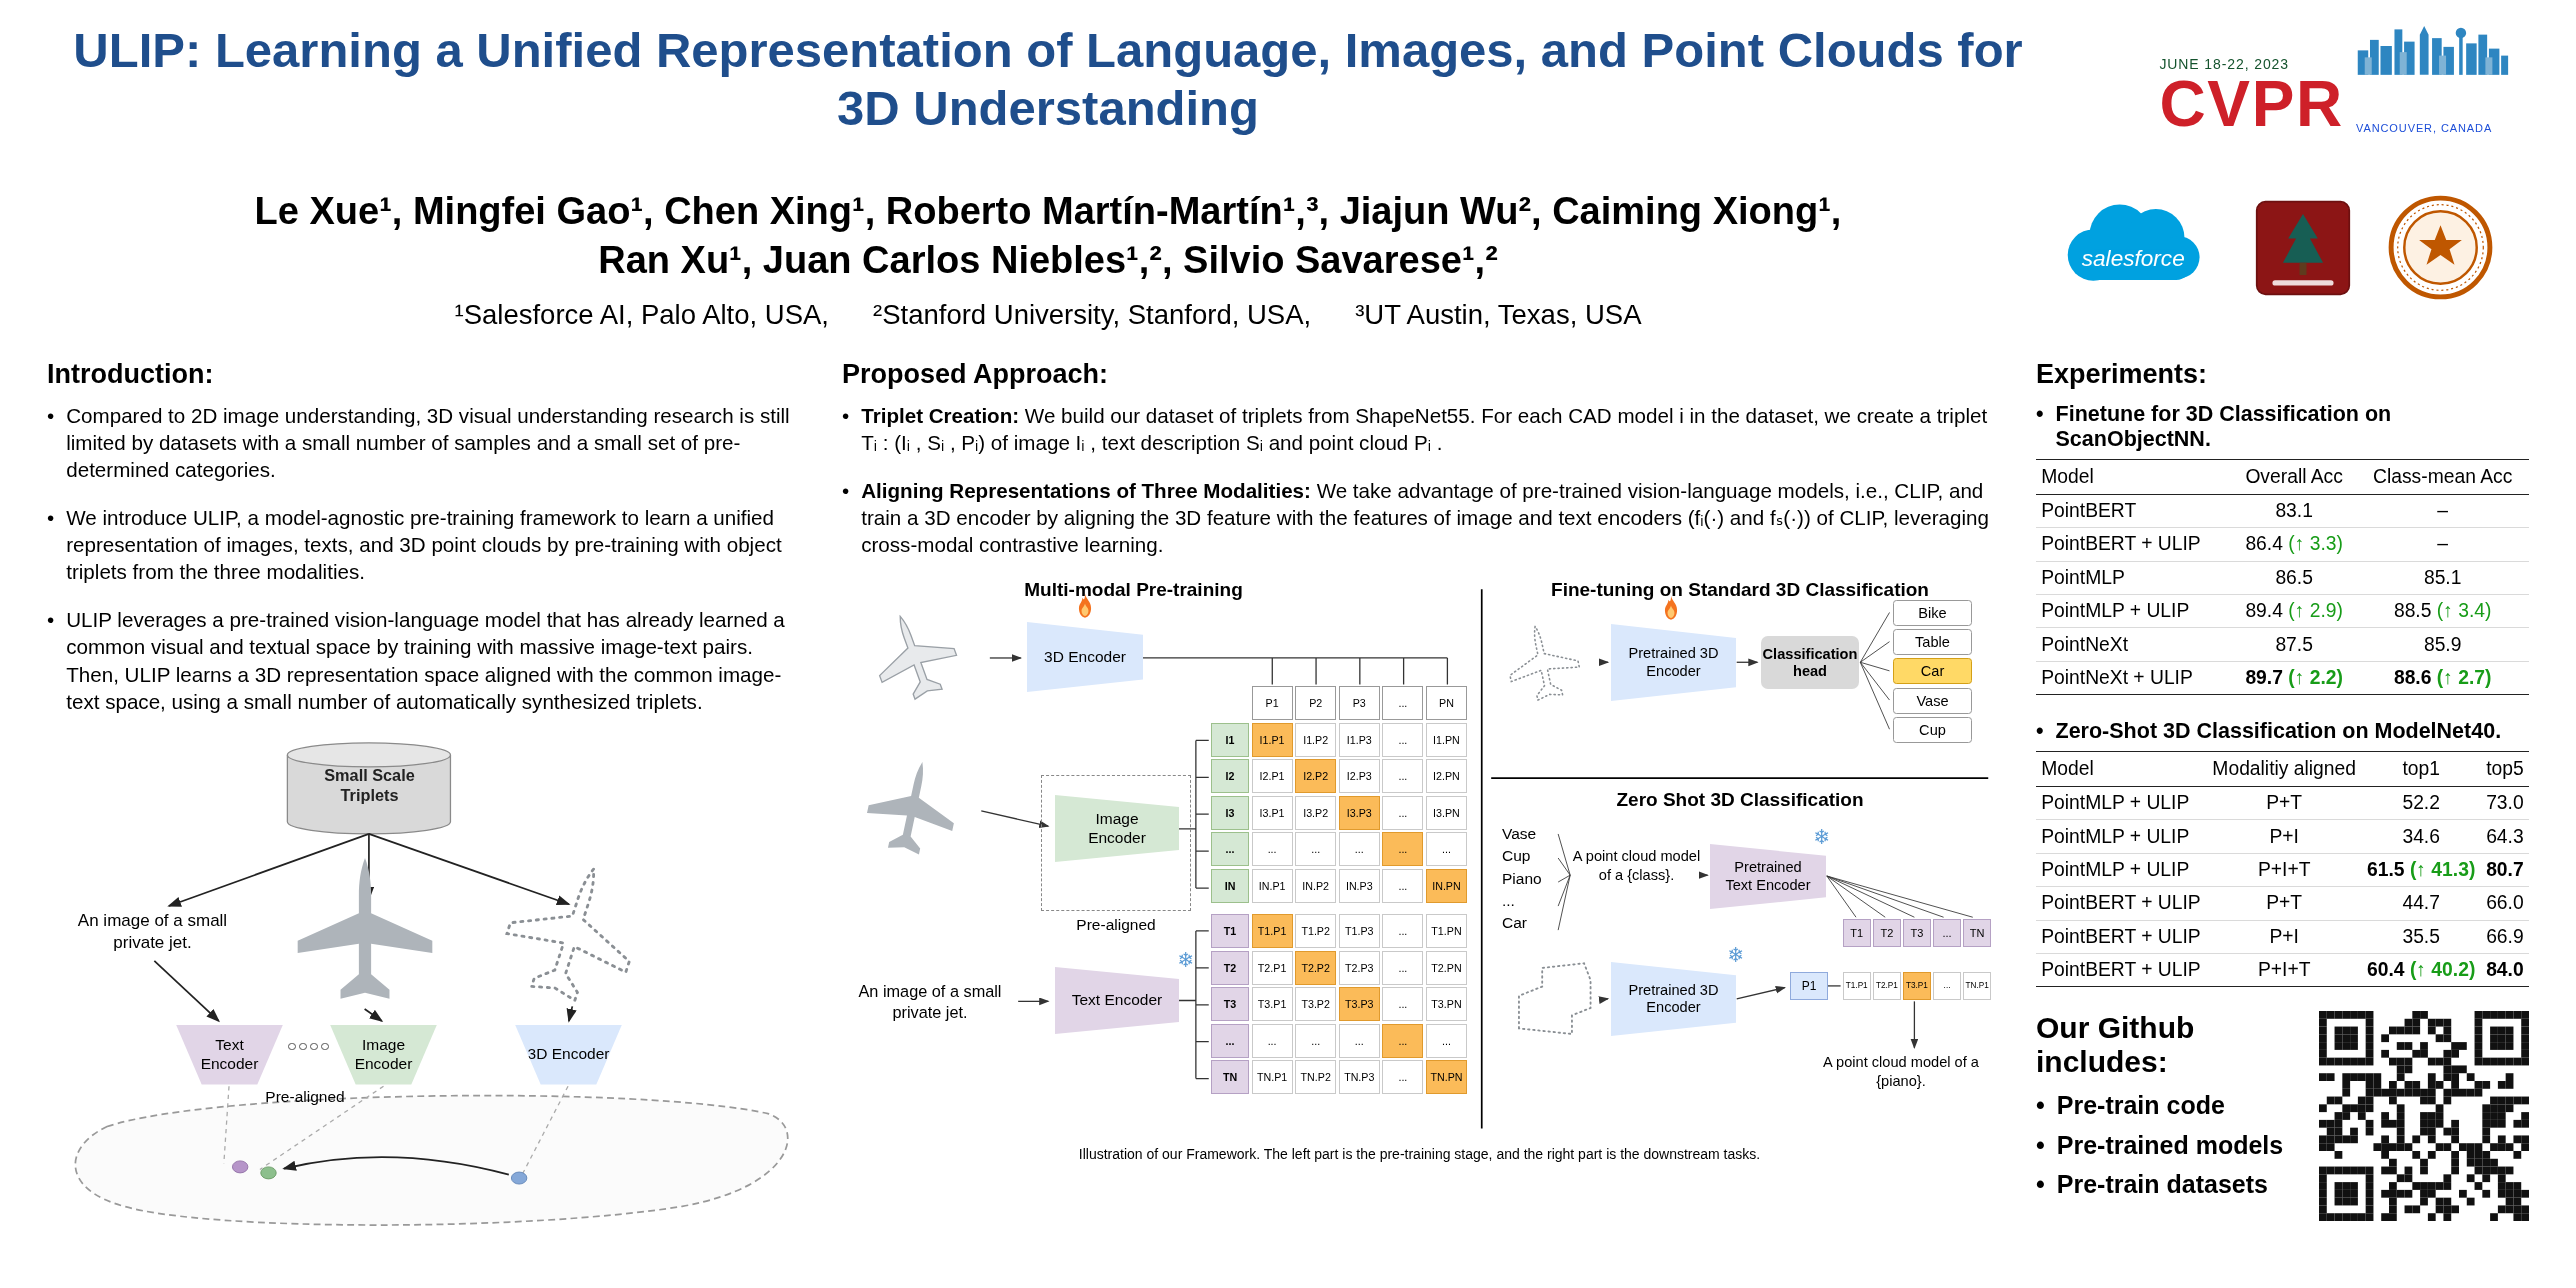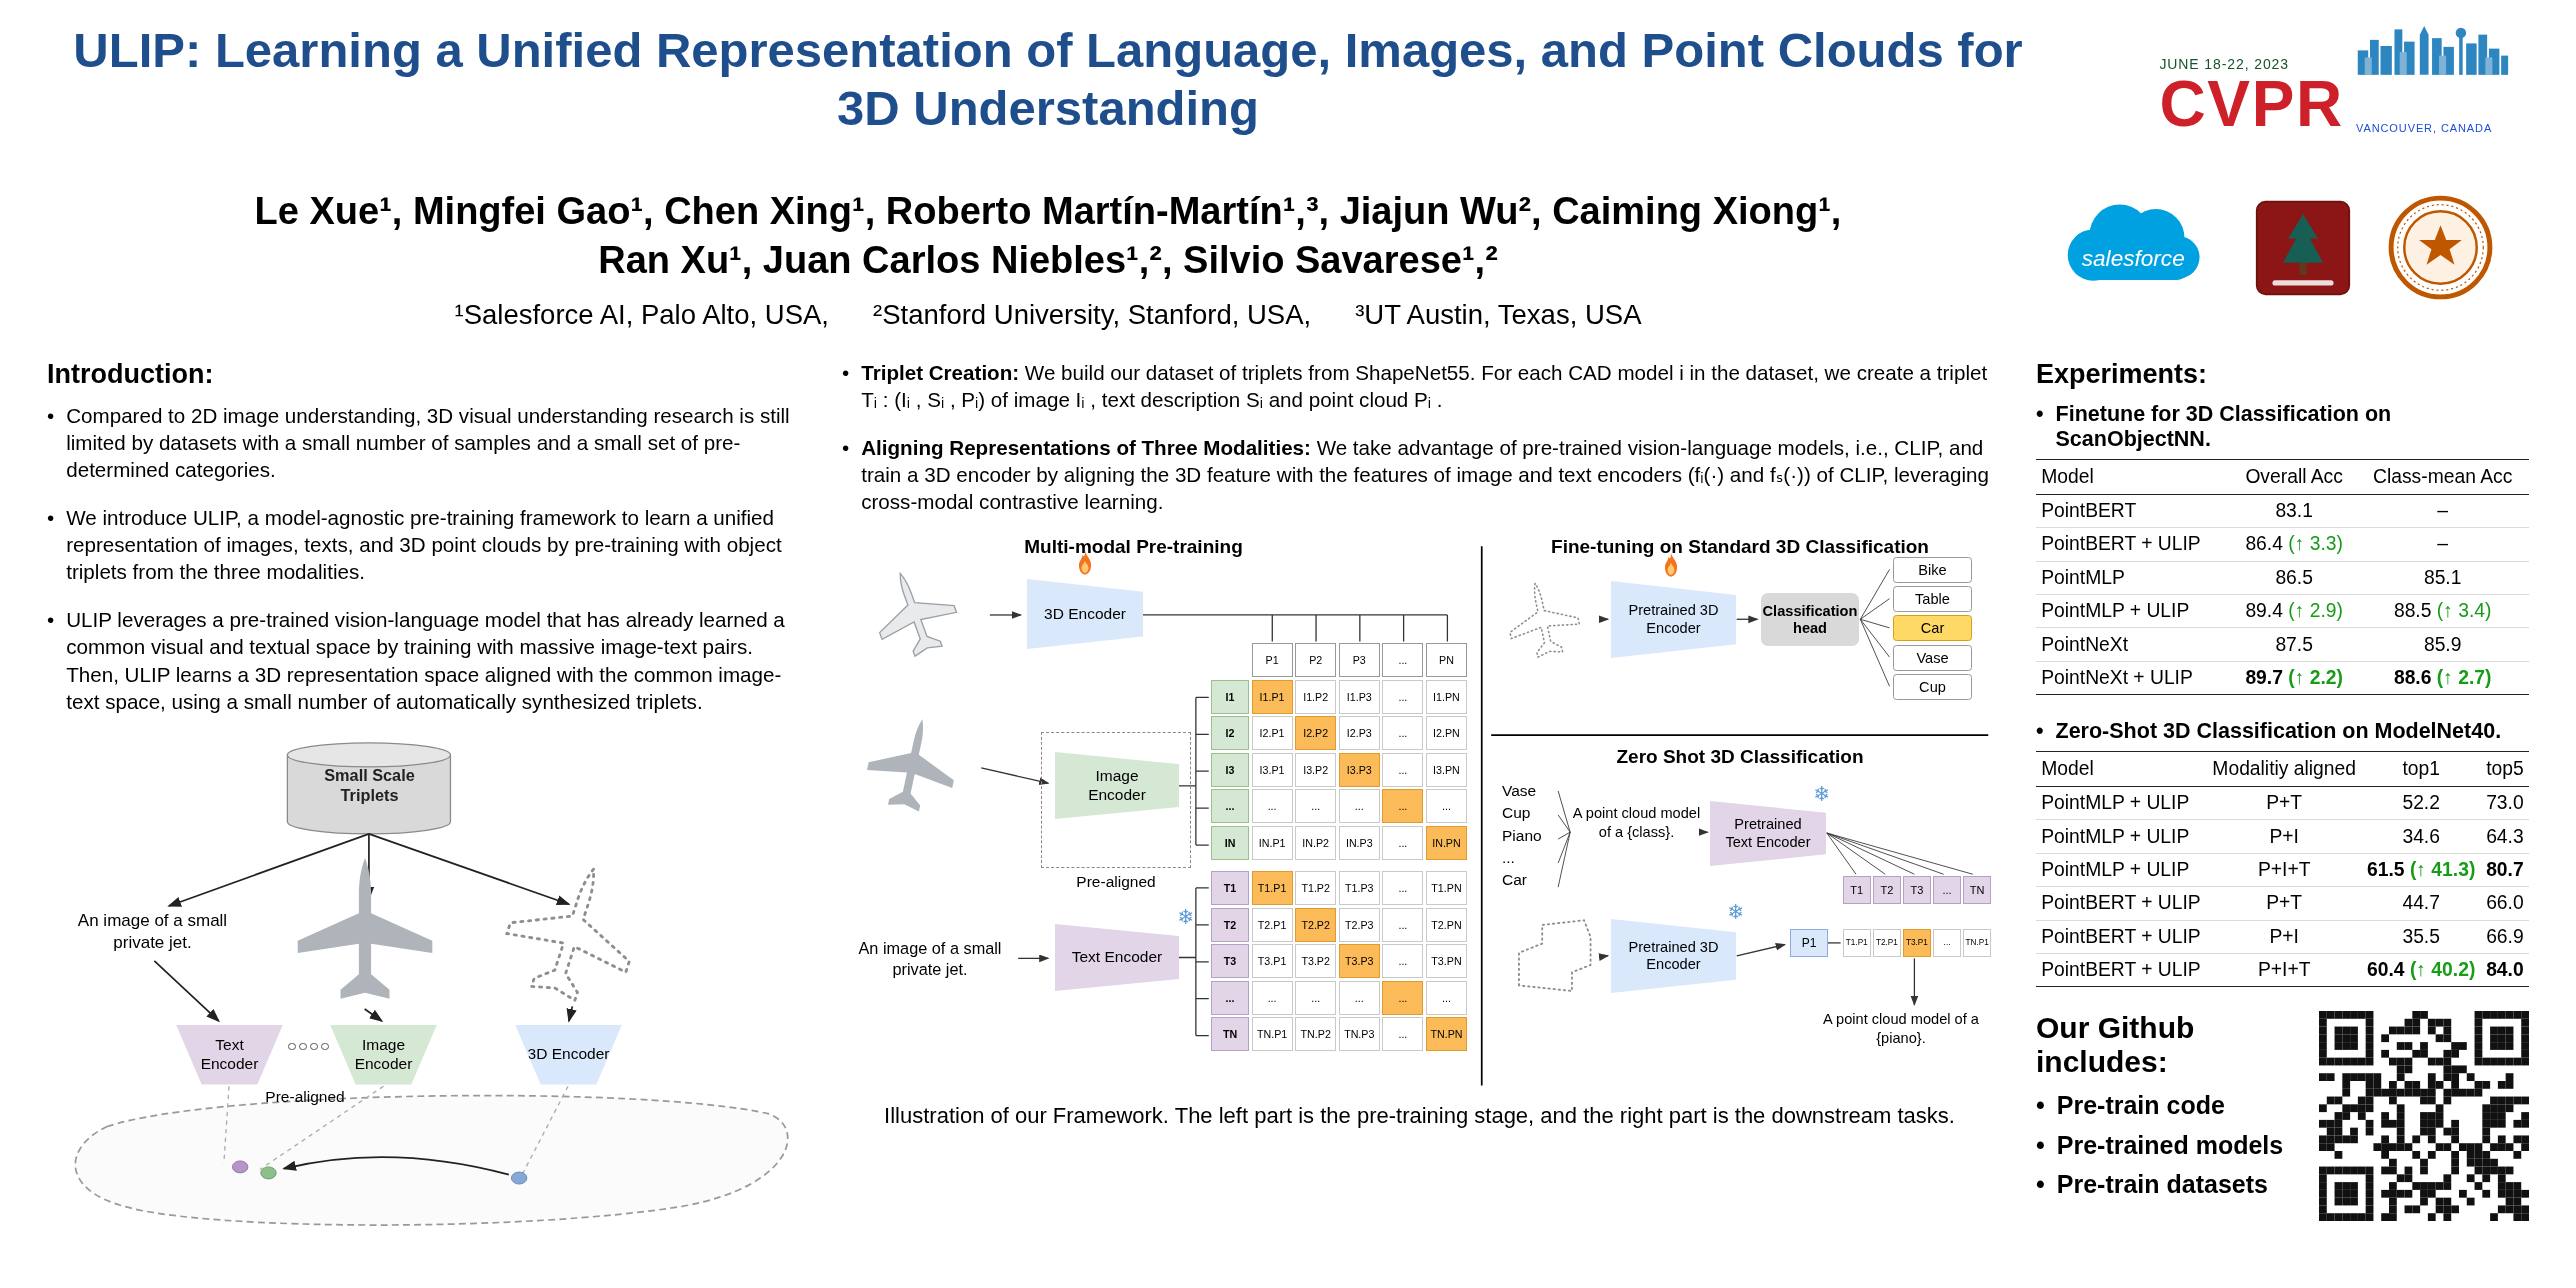--- a/index.html
+++ b/index.html
@@ -88,21 +88,21 @@
 .snow{position:absolute;font-size:20.6px;color:#5B9BD5;font-family:"DejaVu Sans",sans-serif}
 .flame{position:absolute;width:22px;height:26px}
 .cls-head{position:absolute;background:#D9D9D9;border-radius:6.9px;display:flex;align-items:center;justify-content:center;text-align:center;font-size:14.6px;font-weight:bold;line-height:1.15;padding:3.4px}
 .cls-stack{position:absolute;display:flex;flex-direction:column;gap:3.4px}
 .cls-box{width:79px;height:26px;border:1.3px solid #999;border-radius:3.4px;display:flex;align-items:center;justify-content:center;font-size:14.6px;background:#fff}
 .cls-box.hl{background:#FFD966;border-color:#D4A017}
 .zs-class-col{position:absolute;display:flex;flex-direction:column;gap:4.3px;font-size:15.5px}
 .zs-class{width:60px}
 .zs-prompt,.zs-output{position:absolute;text-align:center;font-size:14.6px;line-height:1.3}
 .p1-box{position:absolute;width:38px;height:27.5px;background:#DAE8FC;border:0.9px solid #8FAADC;display:flex;align-items:center;justify-content:center;font-size:12px}
-.fig-caption{text-align:center;font-size:22px;margin-top:8.6px}
+.fig-caption{text-align:center;font-size:14px;margin-top:8.6px}
 
 
 .mx-host{position:absolute}
 .mx-grid{display:grid;gap:2.6px}
 .mx-grid>div{display:flex;align-items:center;justify-content:center}
 .mx-head{background:#fff;border:0.9px solid #999}
 .mx-head.purple{background:#E1D5E7;border-color:#B5A1C4}
 .mx-label{font-weight:bold}
 .mx-label.green{background:#D5E8D4;border:0.9px solid #9CC08C}
 .mx-label.purple{background:#E1D5E7;border:0.9px solid #B5A1C4}
@@ -241,20 +241,21 @@
           <span class="link"></span>
             <span class="link"></span>
             <span class="link"></span>
             <span class="link"></span>
         </div>
         <div class="pre-aligned-l">Pre-aligned</div>
       </div>
     </section>
 
     <section class="col-mid">
+      <h2>Proposed Approach:</h2>
       <div class="bullet">
         <span class="marker">•</span>
         <p><span class="lead">Triplet Creation:</span><span> We build our dataset of triplets from ShapeNet55. For each CAD model i in the dataset, we create a triplet Tᵢ : (Iᵢ , Sᵢ , Pᵢ) of image Iᵢ , text description Sᵢ and point cloud Pᵢ .</span></p>
       </div>
       <div class="bullet">
         <span class="marker">•</span>
         <p><span class="lead">Aligning Representations of Three Modalities:</span><span> We take advantage of pre-trained vision-language models, i.e., CLIP, and train a 3D encoder by aligning the 3D feature with the features of image and text encoders (fᵢ(·) and fₛ(·)) of CLIP, leveraging cross-modal contrastive learning.</span></p>
       </div>
 
       <div class="framework">

